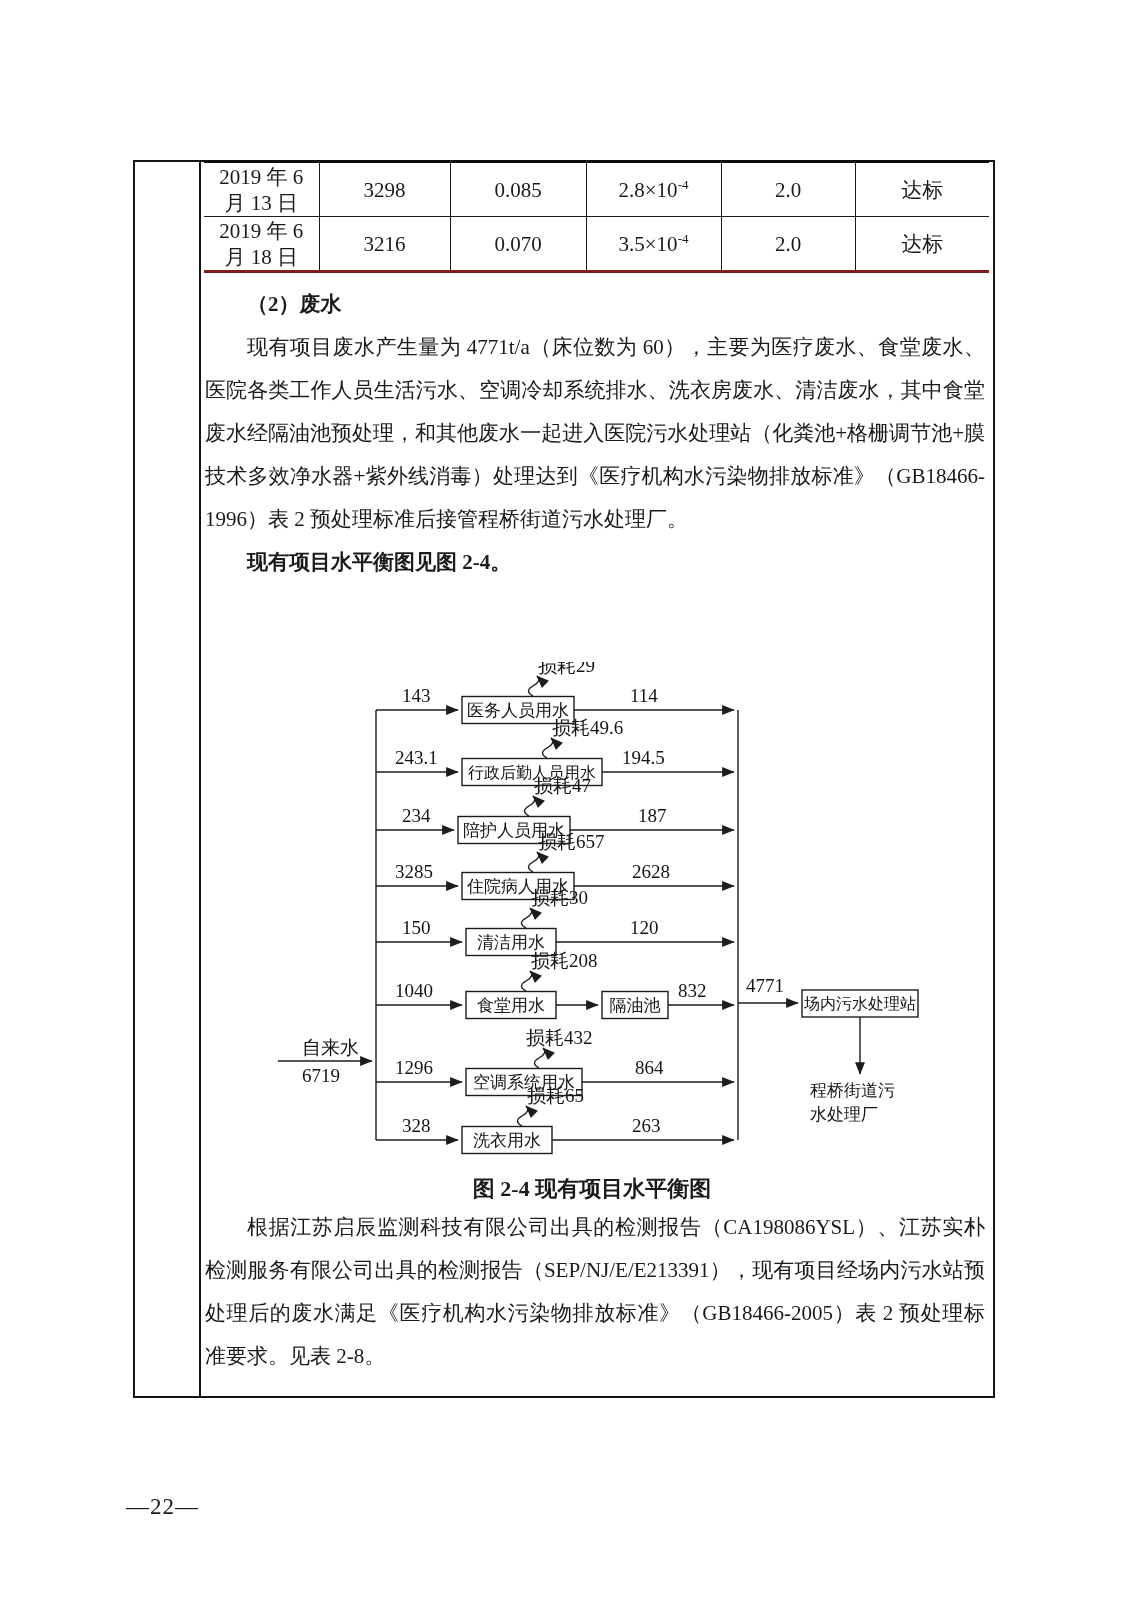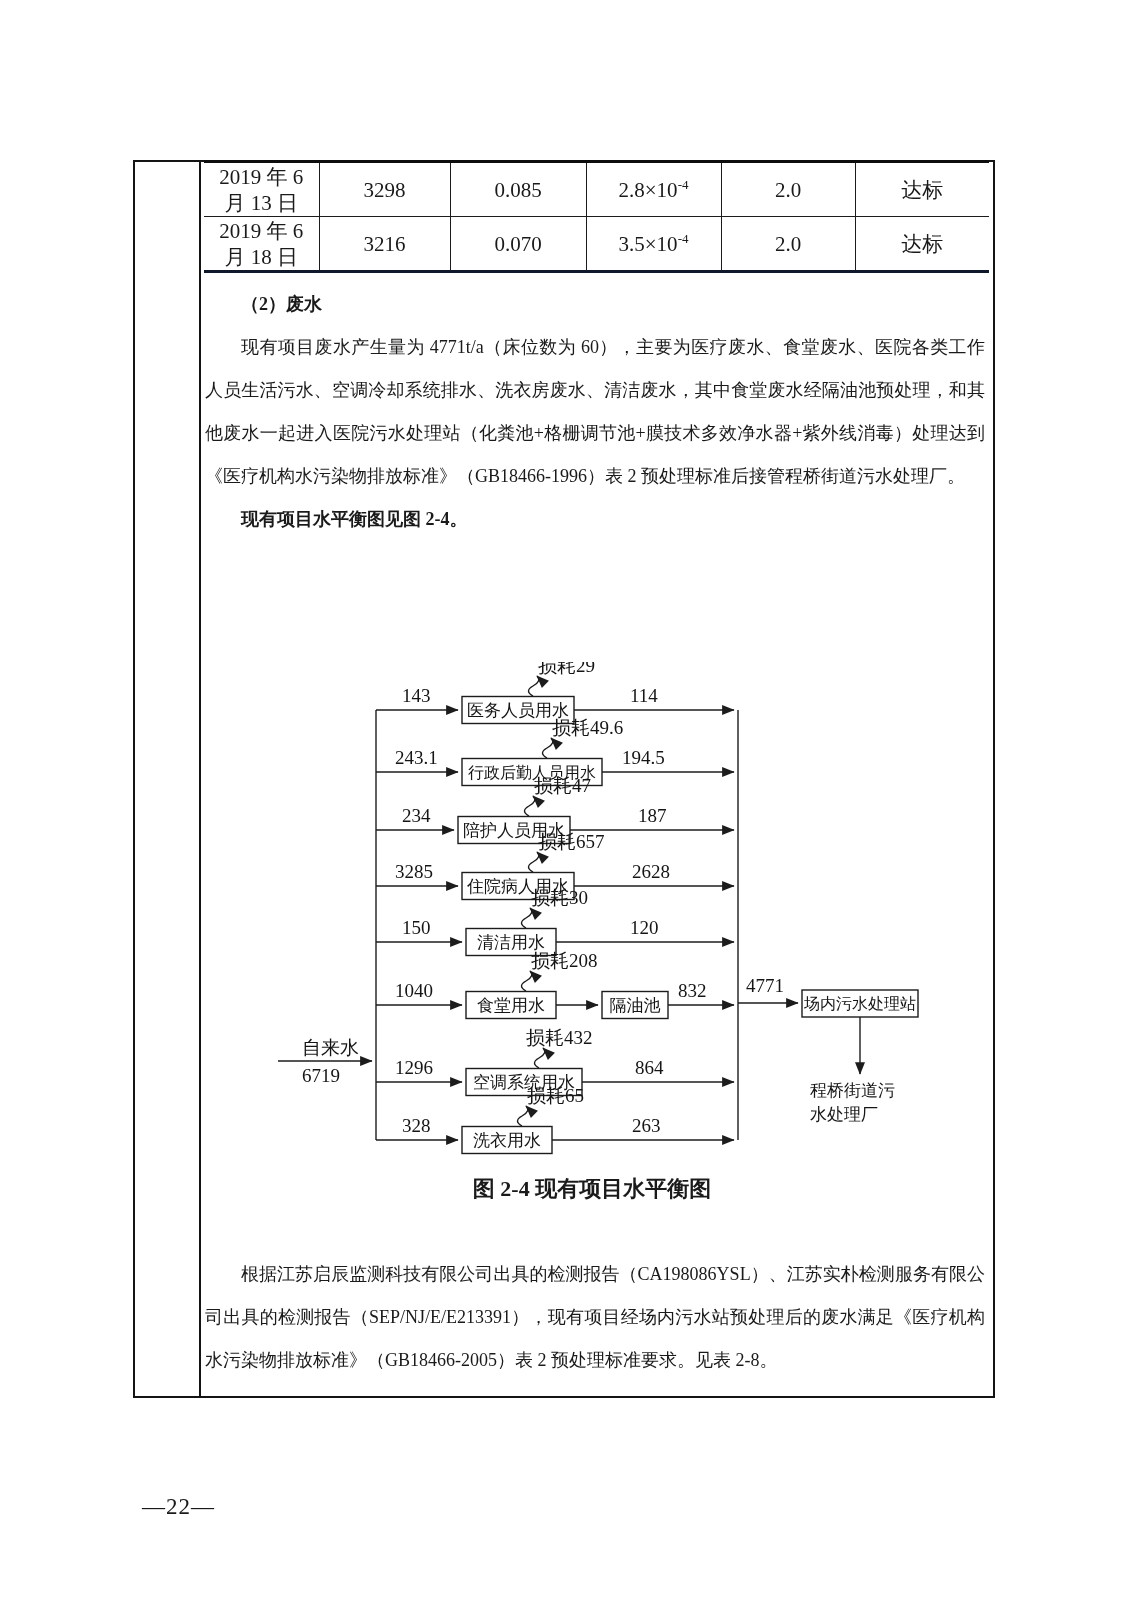--- a/index.html
+++ b/index.html
@@ -7,50 +7,50 @@
     font-family:"Liberation Serif","DejaVu Serif",serif; color:#1a1a1a; }
 
   
   .outer-frame { position:absolute; left:133px; top:160px; width:862px; height:1238px;
     border:2px solid #141414; }
   .side-sep { position:absolute; left:199px; top:160px; height:1238px; width:0;
     border-left:2px solid #141414; }
 
   
   .mon-table { position:absolute; left:204px; top:160px; width:785px;
-    border-top:3px solid #0d0d0d; border-bottom:3px solid #0f172a;
+    border-top:3px solid #0d0d0d; border-bottom:3px solid #7f1d1d;
     border-collapse:collapse; table-layout:fixed; }
   .mon-table td { border:1px solid #1b1b1b; border-top:none; text-align:center;
     vertical-align:middle; font-size:21px; height:55px; line-height:26px; }
   .mon-table td:first-child { border-left:none; }
   .mon-table td:last-child { border-right:none; }
   .mon-table tr:last-child td { border-bottom:none; }
   .c1{width:115px}.c2{width:131px}.c3{width:136px}.c4{width:135px}.c5{width:134px}.c6{width:134px}
   sup { font-size:13px; line-height:0; }
 
   
-  .text-col { position:absolute; left:205px; width:780px; font-size:18px;
+  .text-col { position:absolute; left:205px; width:780px; font-size:21px;
     line-height:43px; text-align:justify; }
   .text-col p { text-indent:2em; }
   .t-main { top:283px; }
   .bold { font-weight:bold; }
   .fig-caption { position:absolute; left:202px; top:1167px; width:780px; height:43px;
     line-height:43px; text-align:center; font-weight:bold; font-size:22px; }
-  .t-bottom { top:1253px; }
+  .t-bottom { top:1206px; }
 
   
   .diagram { position:absolute; left:190px; top:662px; width:800px; height:520px; }
   svg text { fill:#151515; }
   .num { font-size:19px; }
   .bl  { font-size:17px; }
   .bl8 { font-size:16px; }
   .fl, .wv, .tr { stroke:#1c1c1c; stroke-width:1.4; fill:none; }
   .bx { stroke:#1c1c1c; stroke-width:1.4; fill:none; }
 
-  .page-num { position:absolute; left:142px; top:1494px; font-size:23px;
+  .page-num { position:absolute; left:126px; top:1494px; font-size:23px;
     letter-spacing:1px; }
 </style>
 </head>
 <body>
 
 <div class="outer-frame"></div>
 <div class="side-sep"></div>
 
 <table class="mon-table">
   <tbody>

